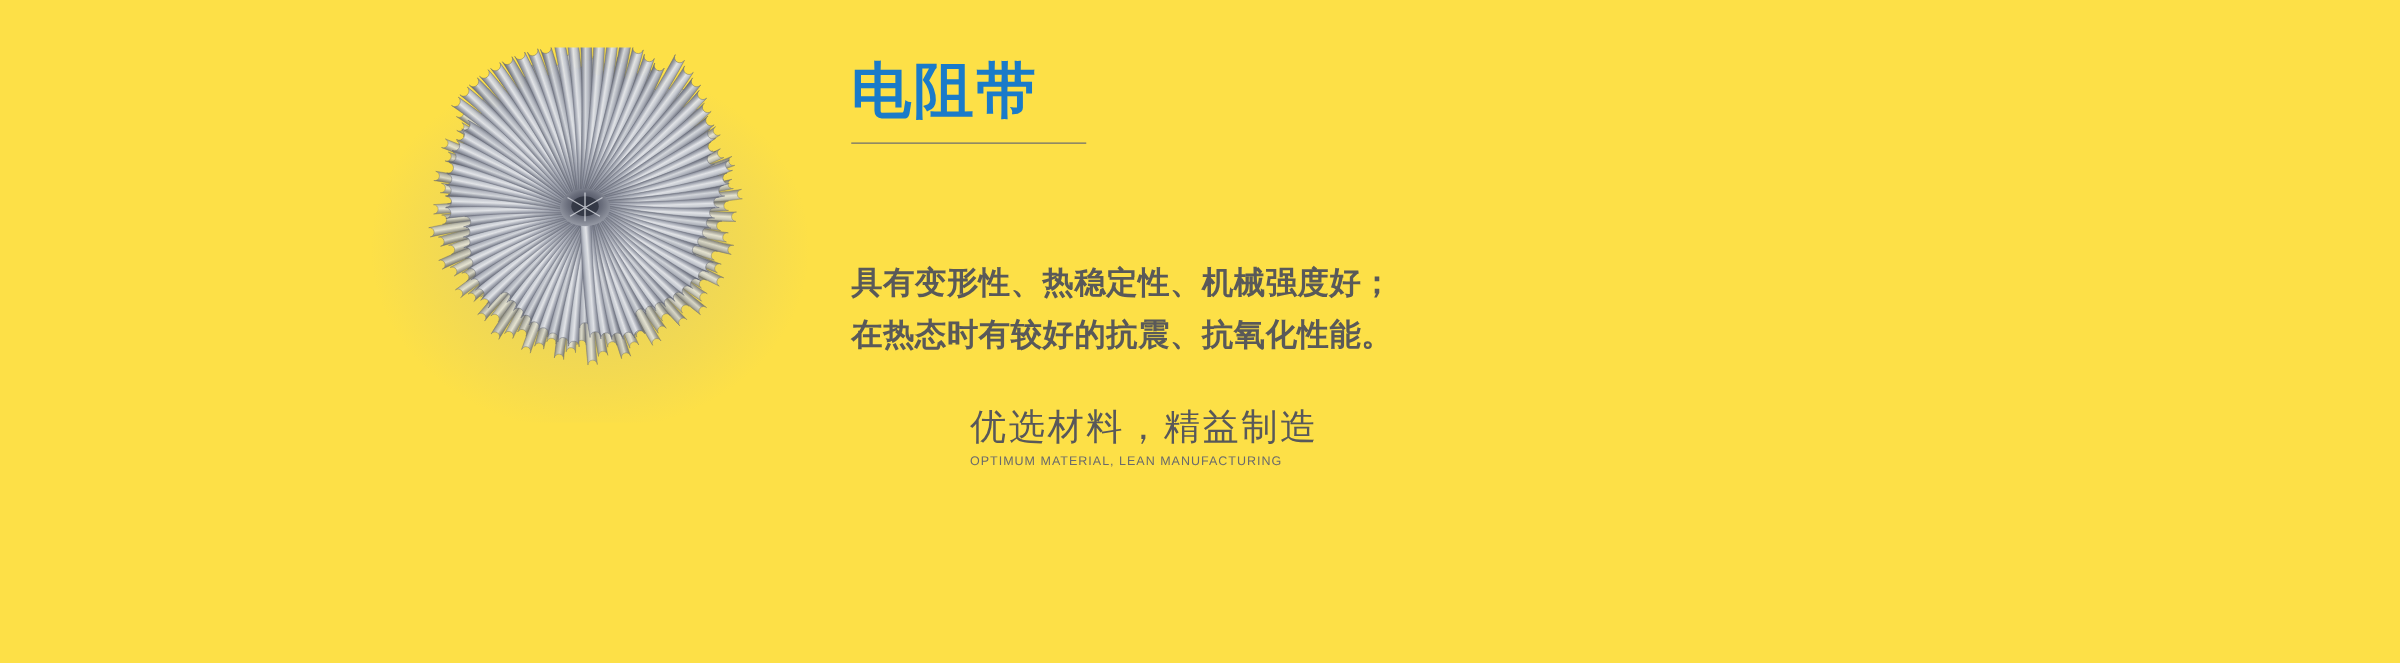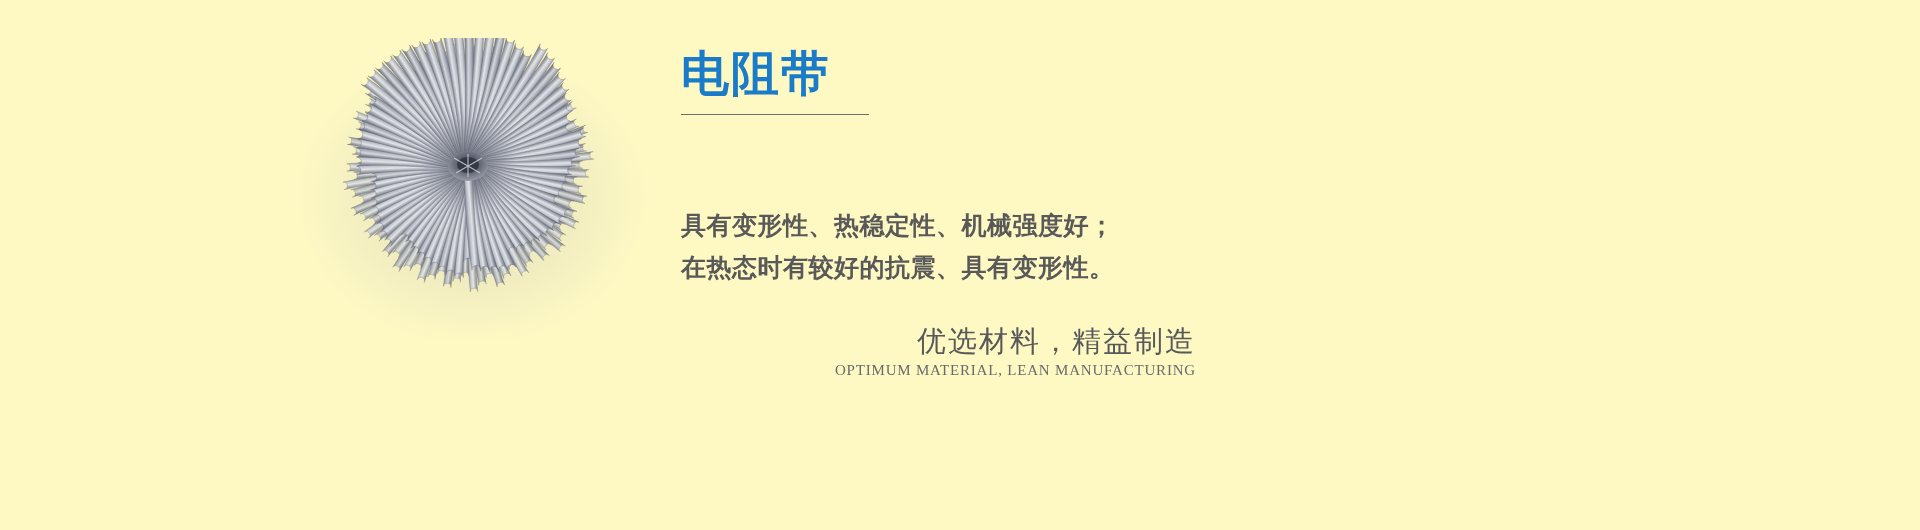--- a/index.html
+++ b/index.html
@@ -12,21 +12,21 @@
 
   body {
     font-family: "Liberation Sans", "DejaVu Sans", sans-serif;
     background: #f4f5f5;
   }
 
   #banner {
     position: relative;
     width: 1920px;
     height: 530px;
-    background: #fef9c3;
+    background: #fde047;
     overflow: hidden;
   }
 
   
   #product-figure {
     position: absolute;
     left: 290px;
     top: 38px;
     width: 380px;
     height: 300px;
@@ -98,37 +98,37 @@
     letter-spacing: 0.5px;
     white-space: nowrap;
   }
 
   
   #tagline-block {
     position: absolute;
     left: 95px;
     top: 322px;
     width: 420px;
-    text-align: right;
+    text-align: left;
   }
 
   #tagline-cn {
     font-family: "DejaVu Sans", "Liberation Sans", sans-serif;
     font-size: 29px;
     line-height: 38px;
     font-weight: 400;
     color: #58585a;
     letter-spacing: 2px;
     white-space: nowrap;
   }
 
   #tagline-en {
     margin-top: 3px;
-    font-family: Liberation Serif, serif;
-    font-size: 15px;
+    font-family: Liberation Sans, sans-serif;
+    font-size: 10px;
     line-height: 14px;
     font-weight: 400;
     color: #6a6a6c;
     letter-spacing: 0.8px;
     white-space: nowrap;
   }
 </style>
 </head>
 <body>
 
@@ -354,21 +354,21 @@
 
   <div id="text-column">
 
     <div id="title-block">
       <div id="main-title">电阻带</div>
       <div id="title-divider"></div>
     </div>
 
     <div id="body-block">
       <div class="body-line">具有变形性、热稳定性、机械强度好；</div>
-      <div class="body-line">在热态时有较好的抗震、具有变形性。</div>
+      <div class="body-line">在热态时有较好的抗震、抗氧化性能。</div>
     </div>
 
     <div id="tagline-block">
       <div id="tagline-cn">优选材料，精益制造</div>
       <div id="tagline-en">OPTIMUM MATERIAL, LEAN MANUFACTURING</div>
     </div>
 
   </div>
 </div>
 

